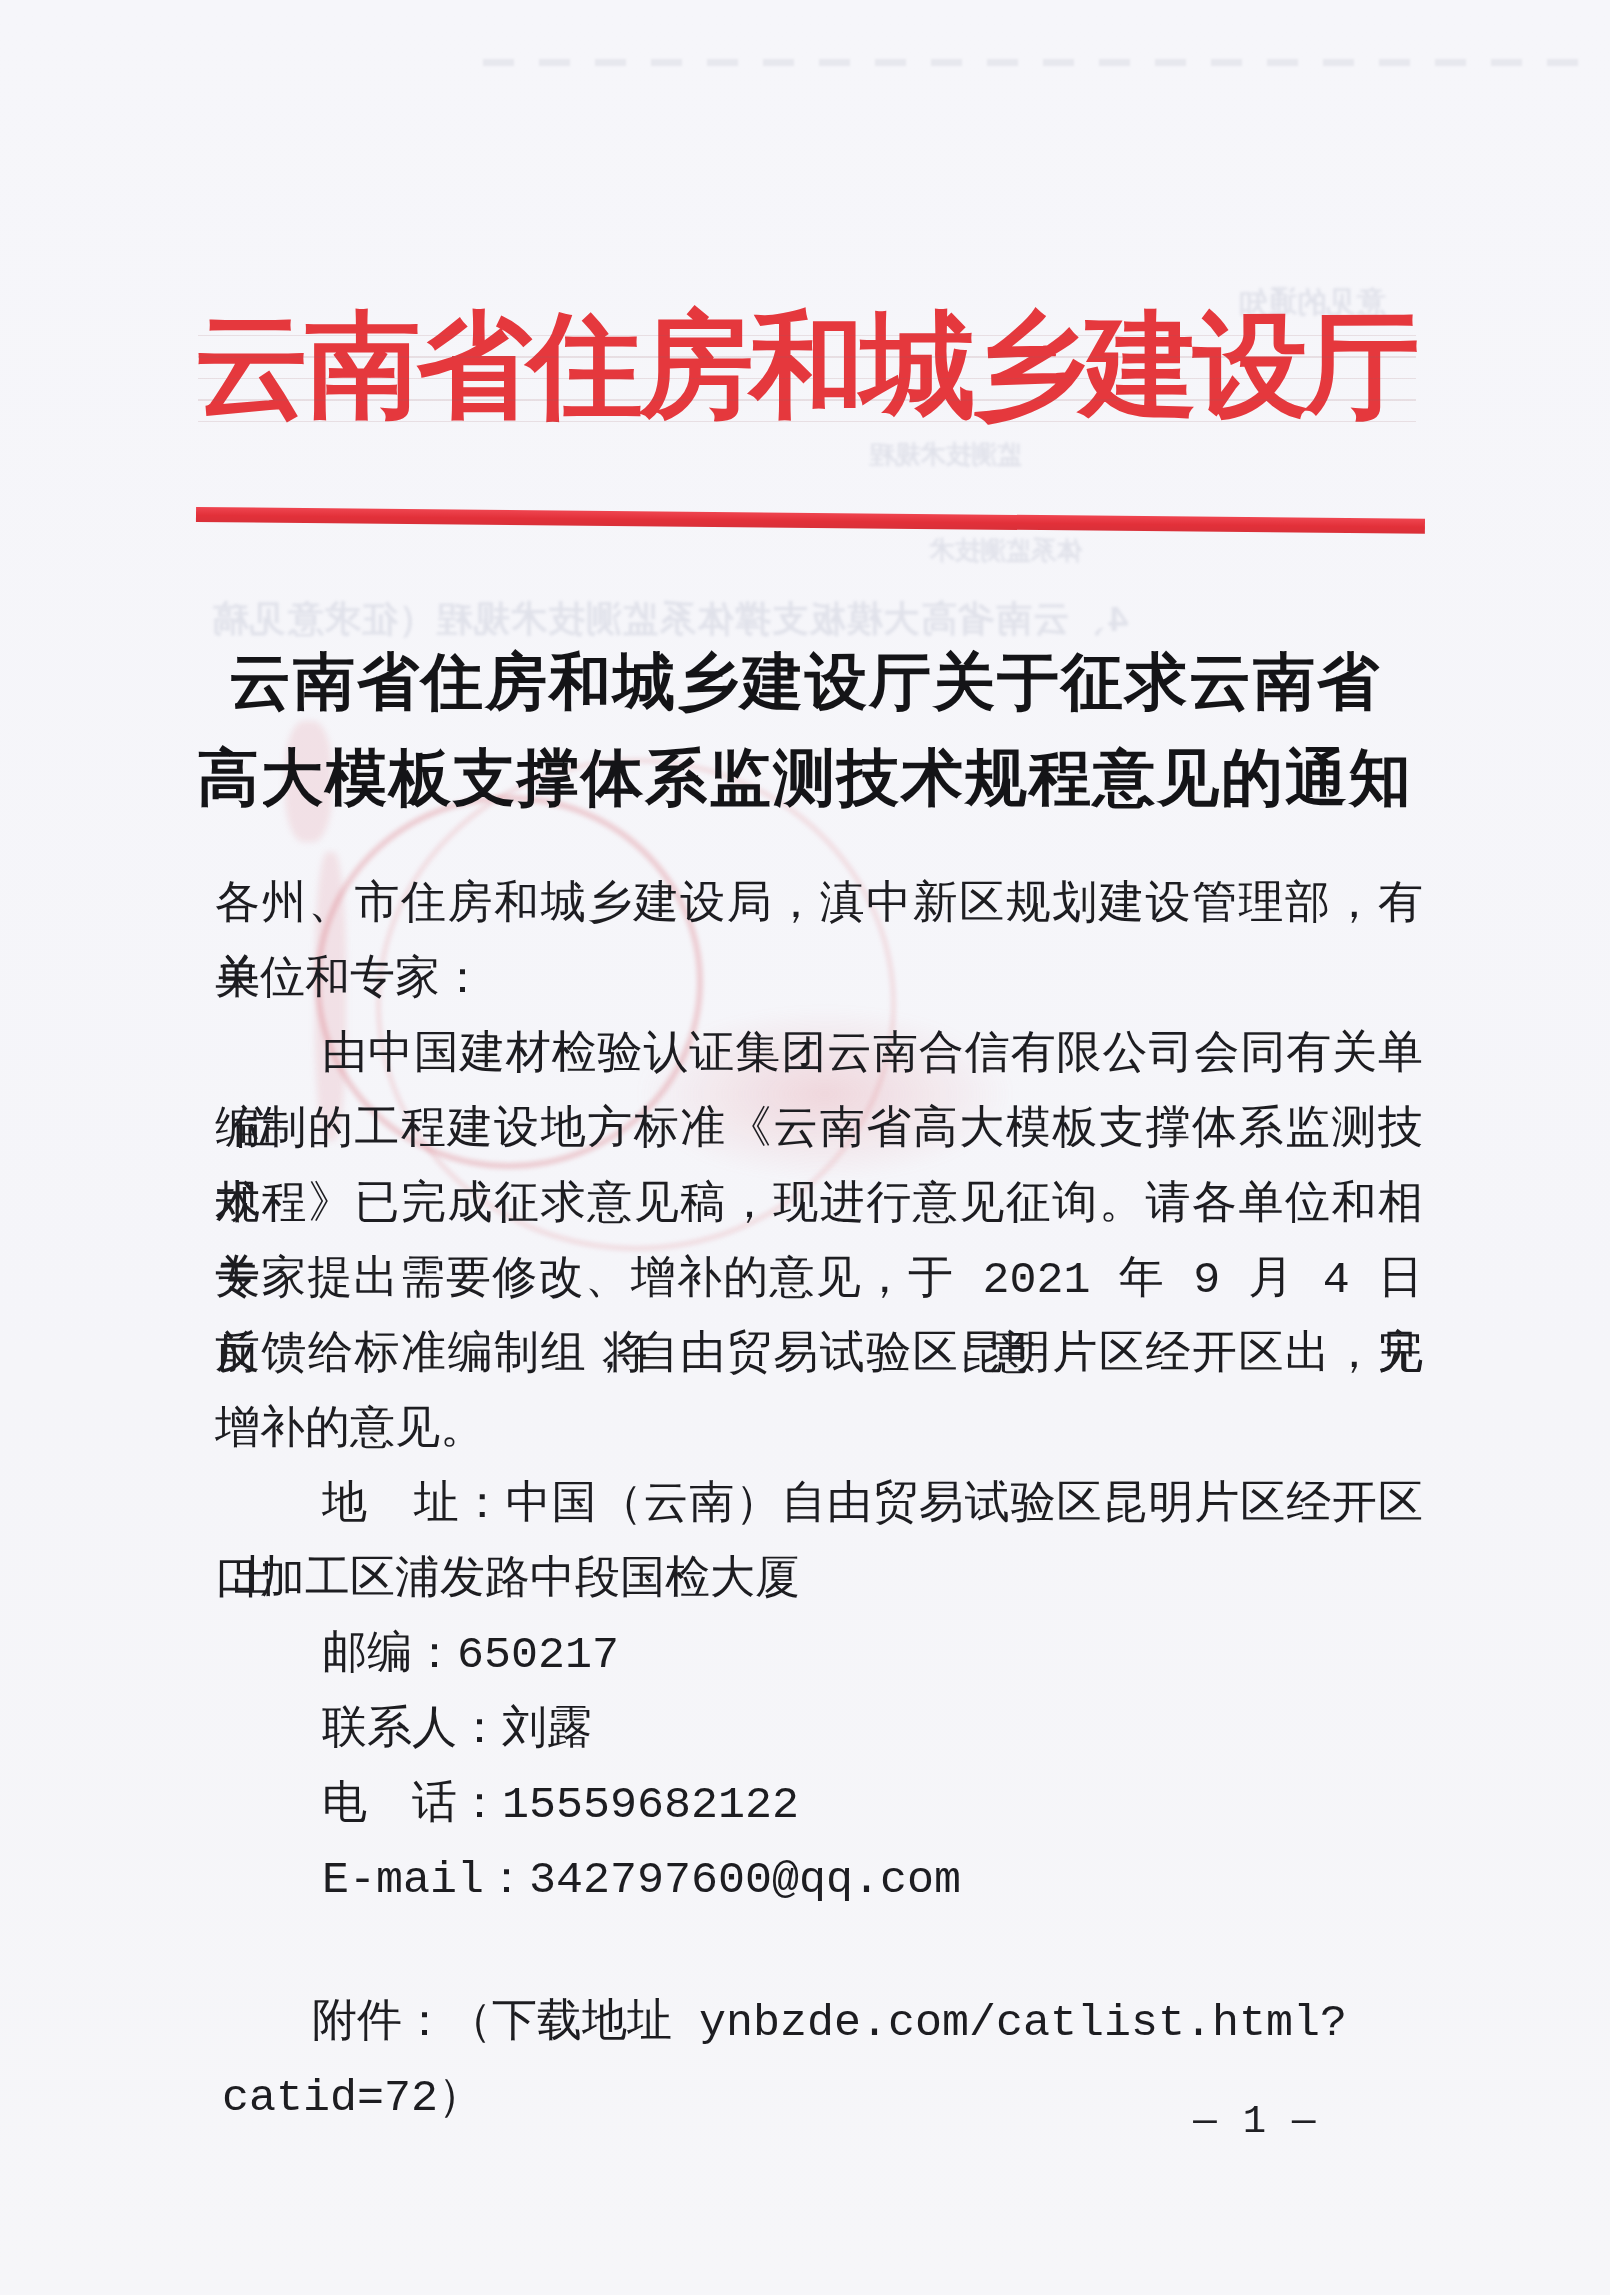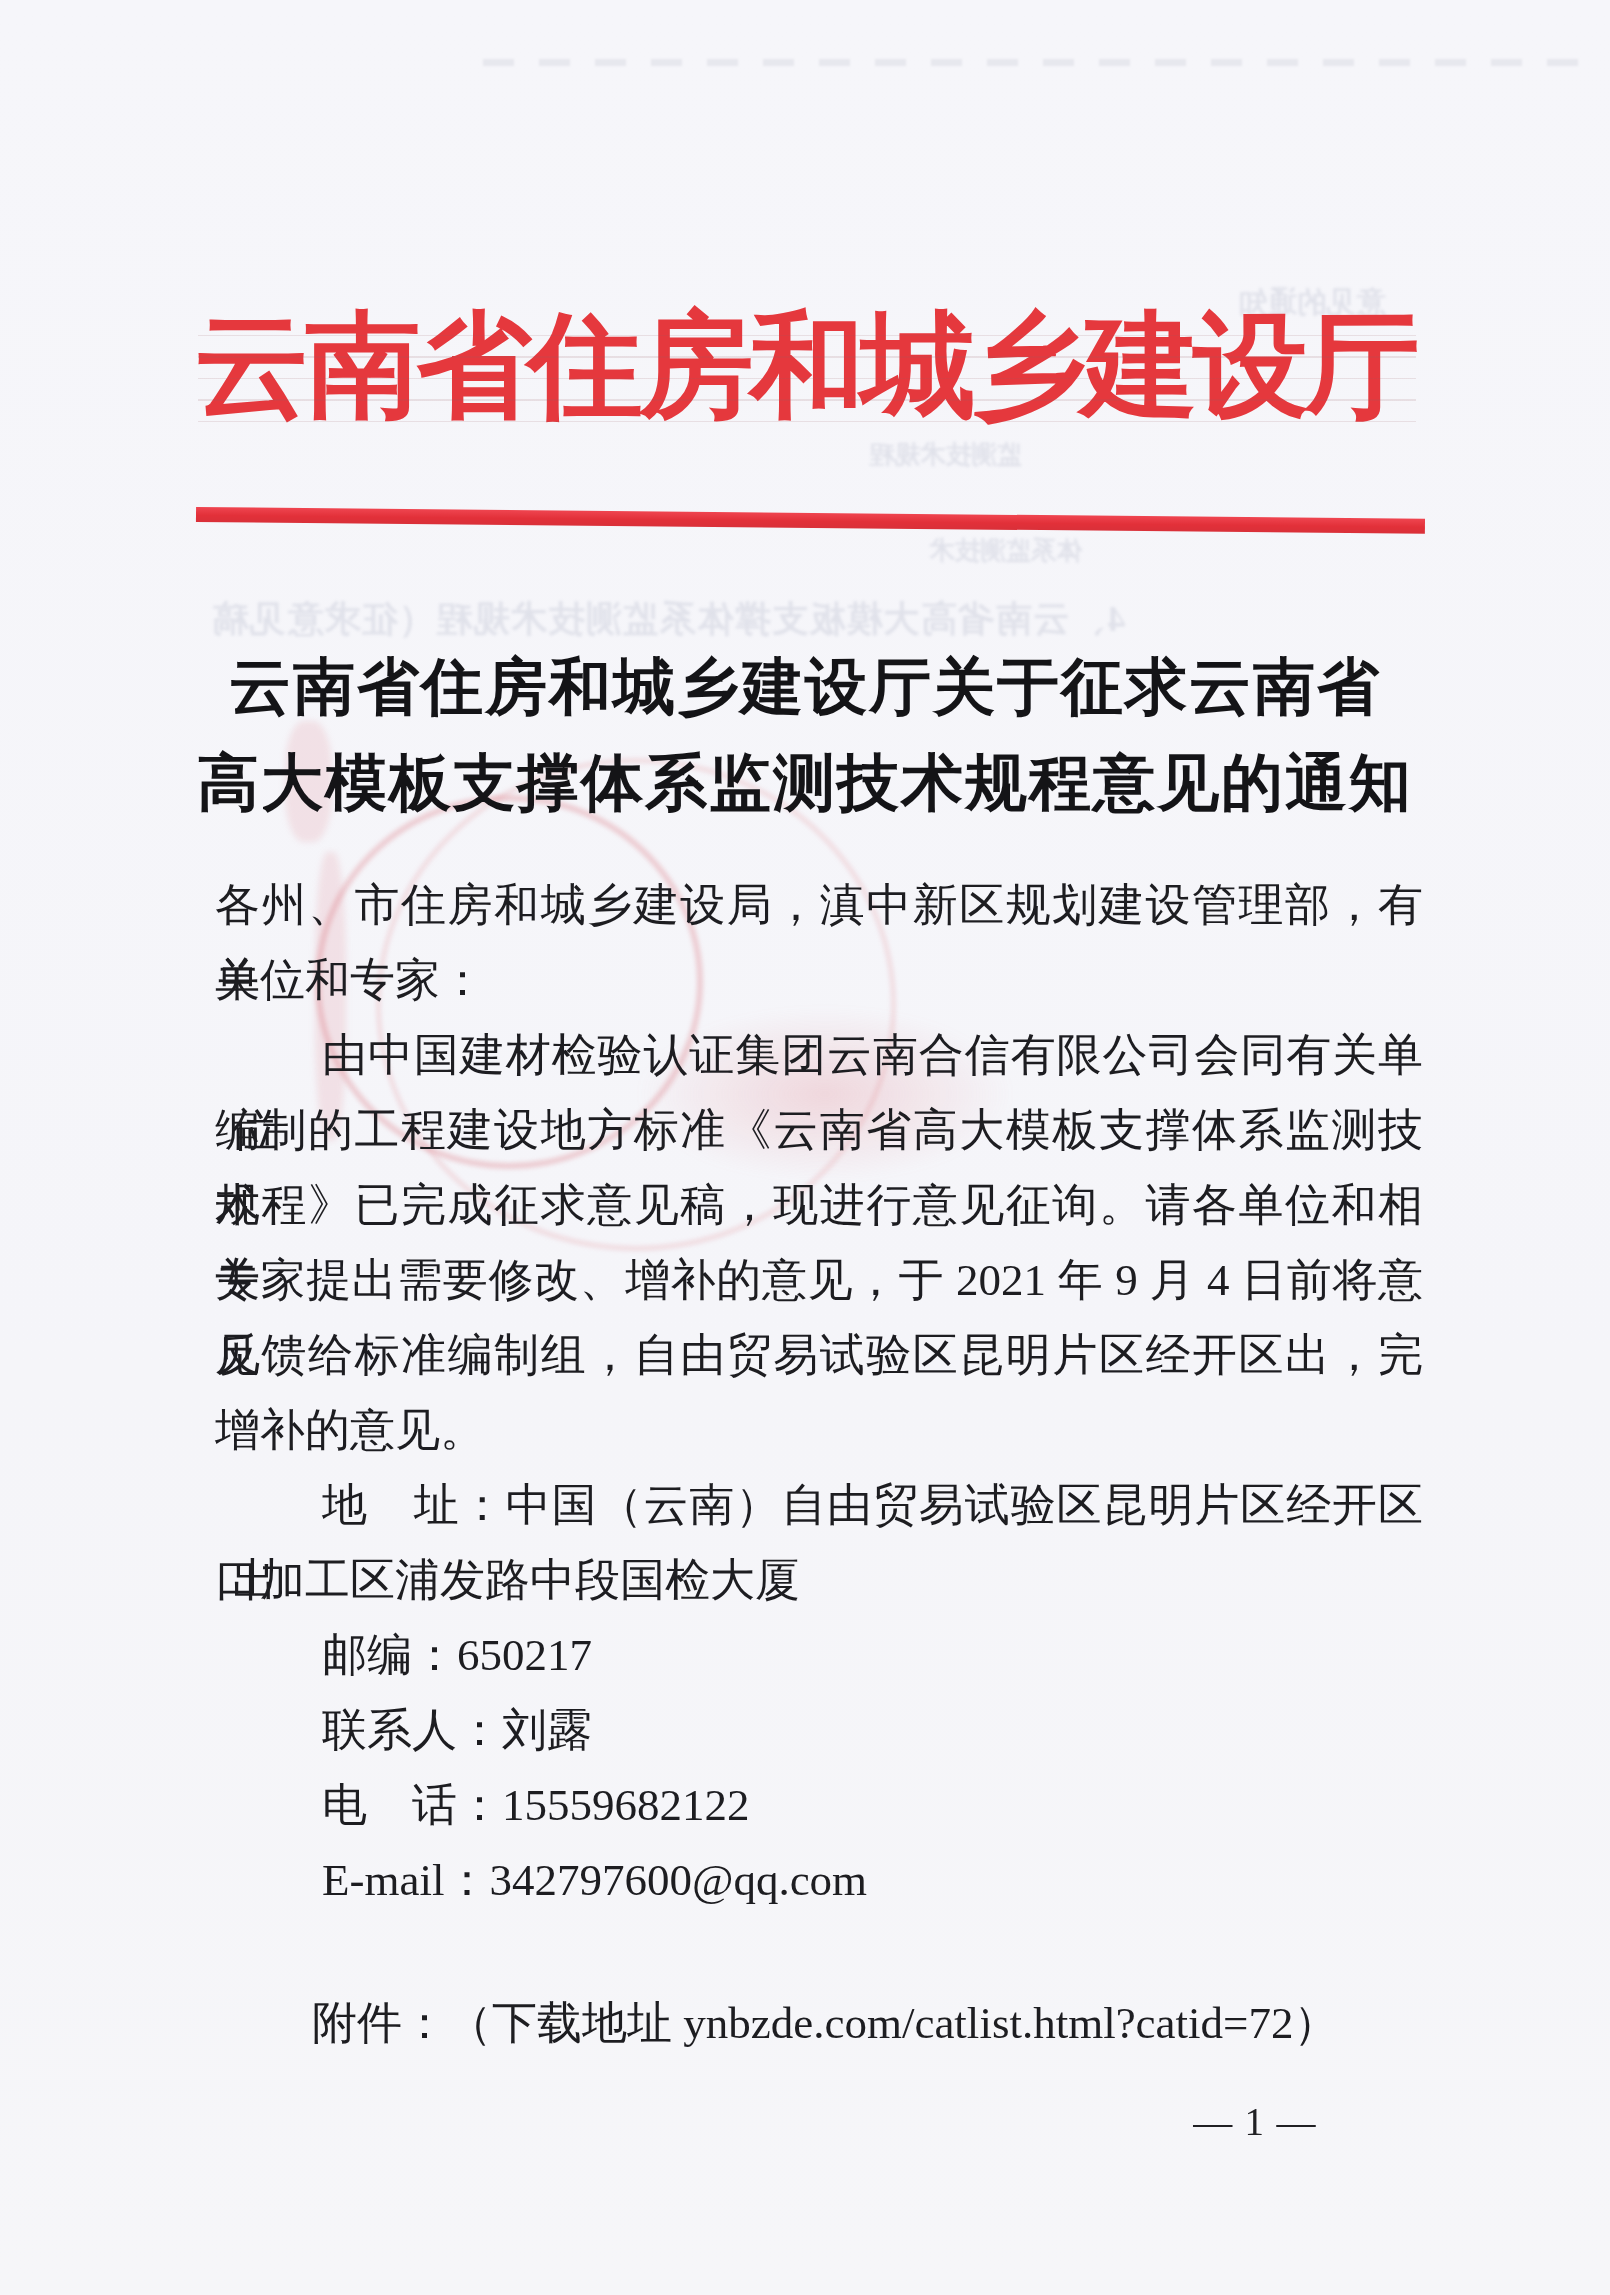--- a/index.html
+++ b/index.html
@@ -2,21 +2,21 @@
 <html style="font-size:10.7px"><head>
 <meta charset="utf-8">
 <style>
   html,body{margin:0;padding:0;background:#e9e9ee;}
   .page{
     position:relative;
     width:1610px;height:2295px;
     margin:0 auto;
     background:linear-gradient(180deg,#f6f6fa 0%,#f5f5f9 60%,#f6f6f9 100%);
     overflow:hidden;
-    font-family:Liberation Serif, serif;
+    font-family:Liberation Mono, monospace;
     color:#1d1d21;
   }
 
   
   .top-dashes{
     position:absolute;top:59px;left:483px;width:1100px;height:6.7px;
     background:repeating-linear-gradient(90deg,rgba(140,146,165,.55) 0 31px,transparent 31px 56px);
     opacity:.26;filter:blur(1px);
   }
 

